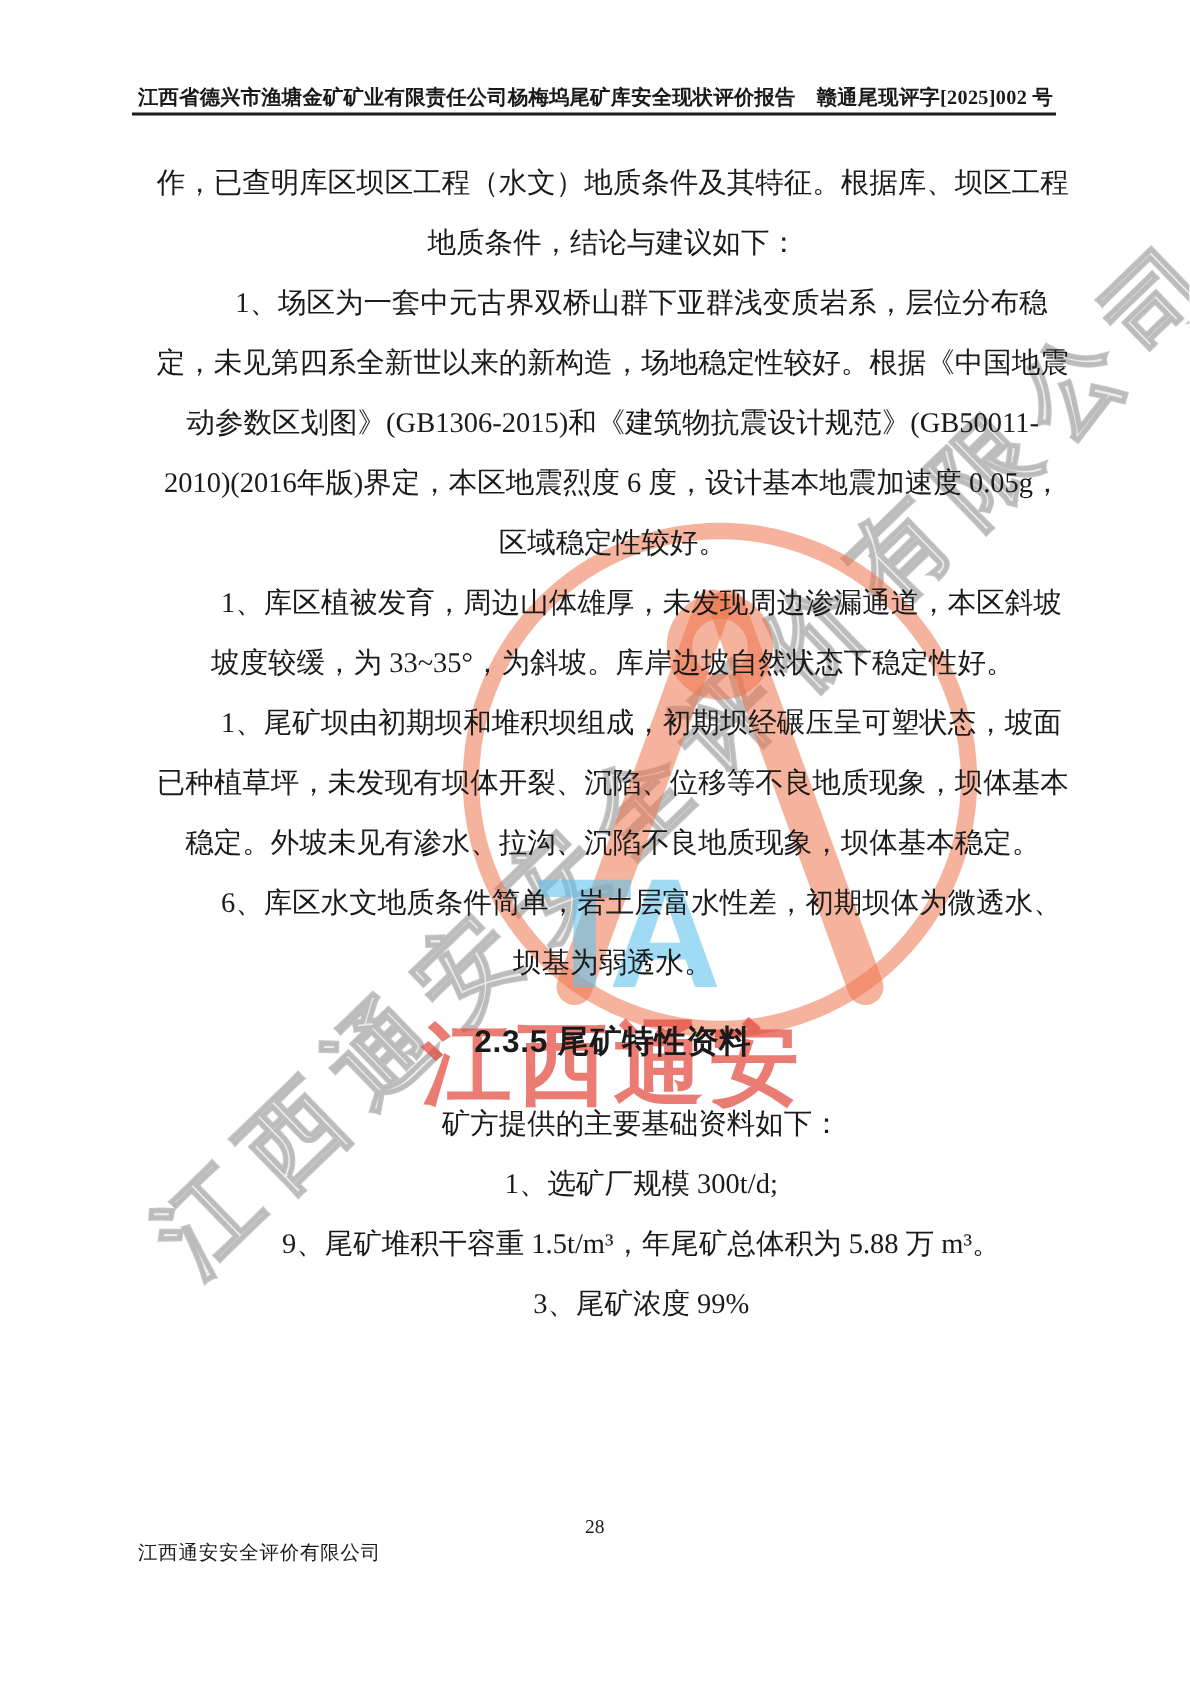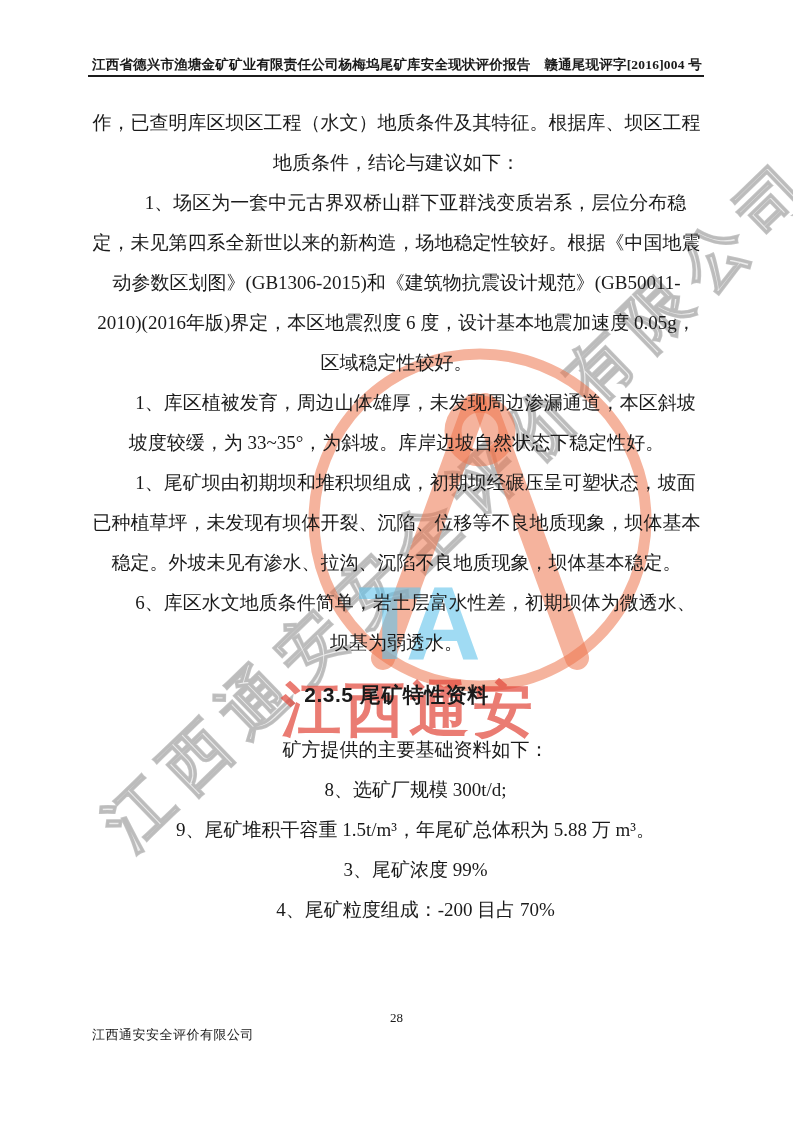--- a/index.html
+++ b/index.html
@@ -19,21 +19,21 @@
     font-size:13.5px; font-weight:600; letter-spacing:0.2px;
     white-space:nowrap;
   }
   .hdr-rule {
     position:absolute; left:88px; top:75px; width:616px; height:2px;
     background:#1c1c1c;
   }
 
   
   .content {
-    position:absolute; left:92px; top:103px; width:609px;
+    position:absolute; left:104px; top:103px; width:609px;
     font-size:19px; line-height:40px; text-align:justify;
   }
   .content p { margin:0; }
   .content p.ind { text-indent:2em; }
   .content h2 {
     margin:12px; font-size:21px; line-height:40px; font-weight:bold;
     font-family:"Liberation Sans","DejaVu Sans",sans-serif;
     letter-spacing:0.5px;
   }
   .content p.intro { margin-top:15px; }
@@ -89,34 +89,33 @@
     <path d="M182 62 L274 315" stroke="rgba(236,116,77,0.55)" stroke-width="24" stroke-linecap="round" fill="none"></path>
     <circle cx="177" cy="88" r="27" fill="none" stroke="rgba(236,116,77,0.55)" stroke-width="17"></circle>
   </svg>
 
   <div class="wm wm-ta">TA</div>
 
   <div class="wm wm-brand">江西通安</div>
 
   <div class="hdr">
     <span>江西省德兴市渔塘金矿矿业有限责任公司杨梅坞尾矿库安全现状评价报告</span>
-    <span>赣通尾现评字[2016]004 号</span>
+    <span>赣通尾现评字[2025]002 号</span>
   </div>
   <div class="hdr-rule"></div>
 
   <div class="content">
     <p>作，已查明库区坝区工程（水文）地质条件及其特征。根据库、坝区工程地质条件，结论与建议如下：</p>
     <p class="ind">1、场区为一套中元古界双桥山群下亚群浅变质岩系，层位分布稳定，未见第四系全新世以来的新构造，场地稳定性较好。根据《中国地震动参数区划图》(GB1306-2015)和《建筑物抗震设计规范》(GB50011-2010)(2016年版)界定，本区地震烈度 6 度，设计基本地震加速度 0.05g，区域稳定性较好。</p>
     <p class="ind">1、库区植被发育，周边山体雄厚，未发现周边渗漏通道，本区斜坡坡度较缓，为 33~35°，为斜坡。库岸边坡自然状态下稳定性好。</p>
     <p class="ind">1、尾矿坝由初期坝和堆积坝组成，初期坝经碾压呈可塑状态，坡面已种植草坪，未发现有坝体开裂、沉陷、位移等不良地质现象，坝体基本稳定。外坡未见有渗水、拉沟、沉陷不良地质现象，坝体基本稳定。</p>
     <p class="ind">6、库区水文地质条件简单，岩土层富水性差，初期坝体为微透水、坝基为弱透水。</p>
     <h2>2.3.5 尾矿特性资料</h2>
     <p class="ind intro">矿方提供的主要基础资料如下：</p>
-    <p class="ind">8、选矿厂规模 300t/d;</p>
+    <p class="ind">1、选矿厂规模 300t/d;</p>
     <p class="ind">9、尾矿堆积干容重 1.5t/m³，年尾矿总体积为 5.88 万 m³。</p>
     <p class="ind">3、尾矿浓度 99%</p>
-    <p class="ind">4、尾矿粒度组成：-200 目占 70%</p>
   </div>
 
   <div class="pageno">28</div>
   <div class="ftr">江西通安安全评价有限公司</div>
 
 </div>
 
 </body></html>

